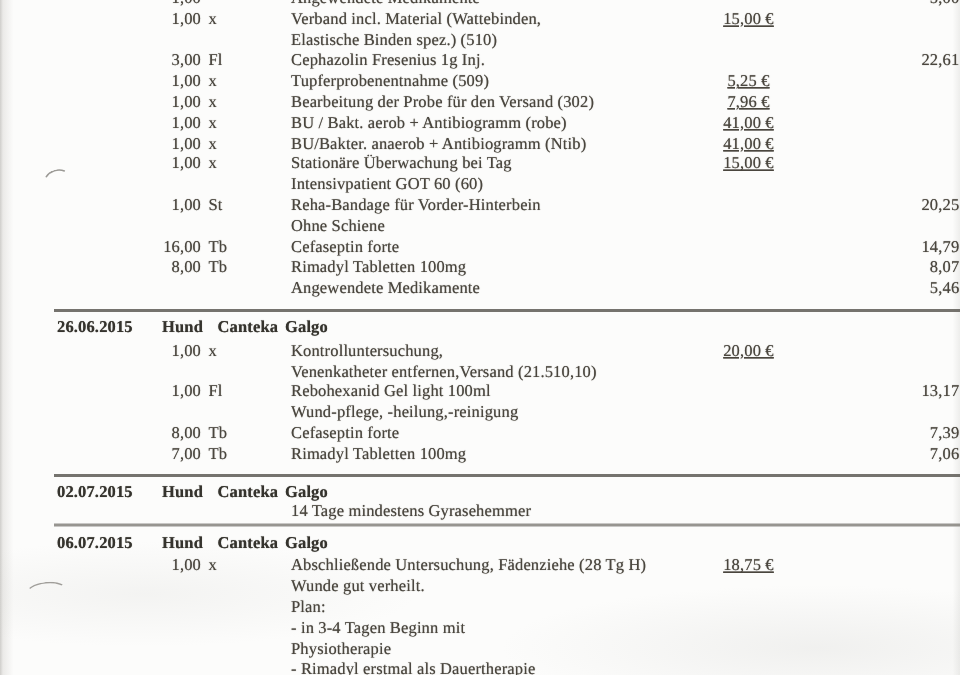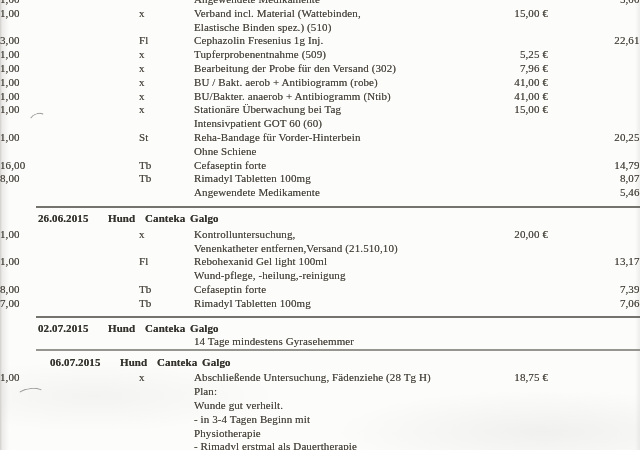--- a/index.html
+++ b/index.html
@@ -17,24 +17,24 @@
       linear-gradient(to right, #cfcecb 0px, #ebeae8 2px, rgba(255,255,255,0) 9px),
       linear-gradient(to left, rgba(210,210,207,0.35) 0px, rgba(255,255,255,0) 5px),
       #fcfcfb;
     color:#4a463e;
     font-size:11px;
     letter-spacing:0.1px;
   }
   #content{ position:absolute; top:-7px; left:0; width:640px; }
   .row{ position:relative; height:13.8px; line-height:13.8px; white-space:nowrap; }
   .row span{ text-shadow:0 0 0.6px rgba(74,70,62,0.75); }
-  .qty{ position:absolute; left:0; width:134px; }
+  .qty{ position:absolute; left:0; width:134px; text-align:right; }
   .unit{ position:absolute; left:139px; }
   .desc{ position:absolute; left:158px;margin-left:36px; }
-  .p1{ position:absolute; right:92px; width:130px; text-align:right; }
+  .p1{ position:absolute; right:76px; width:130px; text-align:center;text-decoration:underline; }
   .p2{ position:absolute; right:-8px; width:130px; text-align:right; }
   .rule{ height:2px; background:#5d5b55; margin-left:36px; margin-right:-4px; opacity:0.85; }
   .rule.light{ height:1.5px; background:#85837d; }
   .sec-header{ position:relative; height:13.8px; line-height:13.8px; font-weight:bold; color:#35332d; }
   .sec-header span{ text-shadow:0 0 0.5px rgba(53,51,45,0.8); }
   .sec-date{ position:absolute; left:38px; }
   .sec-species{ position:absolute; left:108px; }
   .sec-name{ position:absolute; left:145px; }
   .sec-breed{ position:absolute; left:190px; }
   .arc{ position:absolute; border-radius:50%; border:1.6px solid transparent; border-top-color:#8b8984; }
@@ -215,44 +215,44 @@
       </div>
     <div class="row">
         <span class="qty"></span>
         <span class="unit"></span>
         <span class="desc">14 Tage mindestens Gyrasehemmer</span>
         <span class="p1"></span>
         <span class="p2"></span>
       </div>
 
     <div class="rule light"></div>
-    <div class="sec-header" style="margin-top:5px;margin-left:12px;">
+    <div class="sec-header" style="margin-top:5px;">
         <span class="sec-date">06.07.2015</span>
         <span class="sec-species">Hund</span>
         <span class="sec-name">Canteka</span>
         <span class="sec-breed">Galgo</span>
       </div>
     <div class="row" style="margin-top:2px;">
         <span class="qty">1,00</span>
         <span class="unit">x</span>
         <span class="desc">Abschließende Untersuchung, Fädenziehe (28 Tg H)</span>
         <span class="p1">18,75 €</span>
         <span class="p2"></span>
       </div>
     <div class="row">
         <span class="qty"></span>
         <span class="unit"></span>
+        <span class="desc">Wunde gut verheilt.</span>
+        <span class="p1"></span>
+        <span class="p2"></span>
+      </div>
+    <div class="row">
+        <span class="qty"></span>
+        <span class="unit"></span>
         <span class="desc">Plan:</span>
-        <span class="p1"></span>
-        <span class="p2"></span>
-      </div>
-    <div class="row">
-        <span class="qty"></span>
-        <span class="unit"></span>
-        <span class="desc">Wunde gut verheilt.</span>
         <span class="p1"></span>
         <span class="p2"></span>
       </div>
     <div class="row">
         <span class="qty"></span>
         <span class="unit"></span>
         <span class="desc">- in 3-4 Tagen Beginn mit</span>
         <span class="p1"></span>
         <span class="p2"></span>
       </div>

